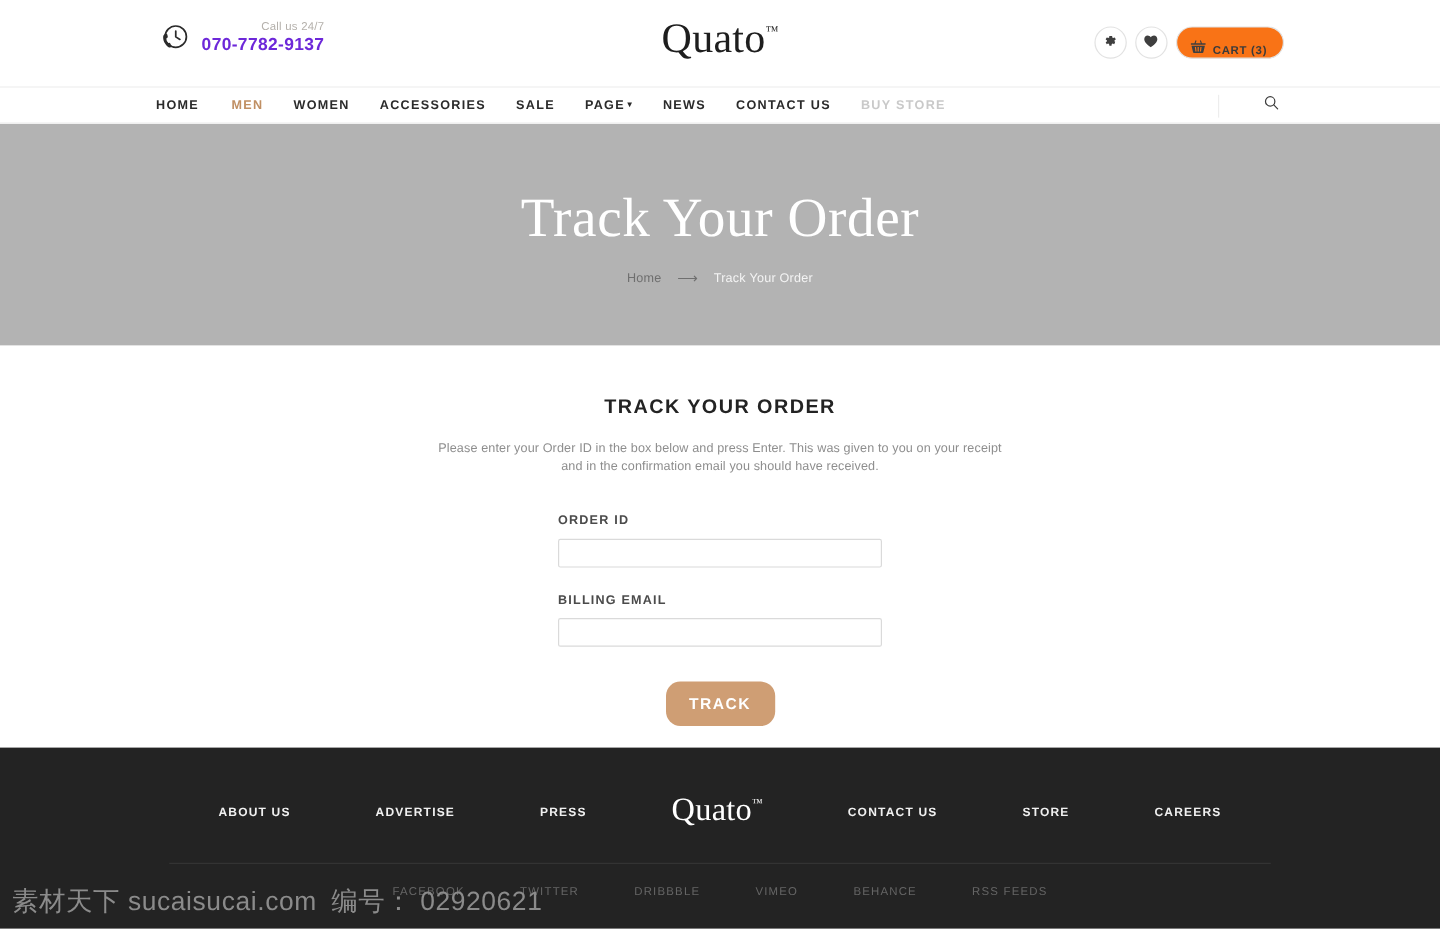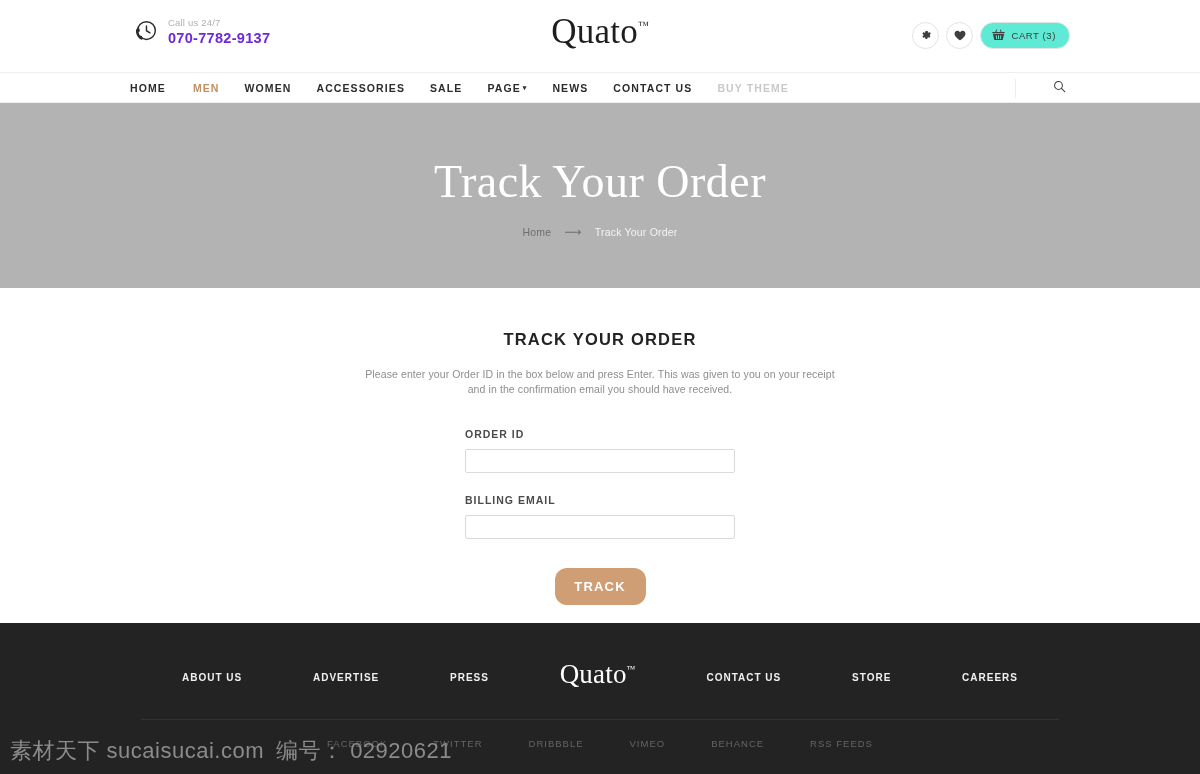--- a/index.html
+++ b/index.html
@@ -21,21 +21,21 @@
   .container { width: 940px; margin: 0 auto; position: relative; height: 100%; }
 
   .callus {
     position: absolute; left: 2px; top: 18px;
     display: flex; align-items: center; gap: 9px;
   }
   .clock-phone-icon { width: 27px; height: 27px; display:block; }
   .callus-text { line-height: 1; }
   .callus-label {
     font-size: 9.5px; color: #b4b0ab; letter-spacing: .2px;
-    display:block; margin-bottom: 3px;
+    display:block; margin-bottom: 3px; text-align: right;
   }
   .callus-number {
     font-size: 14.5px; color: #6d28d9; font-weight: 700; letter-spacing: .3px;
     display:block;
   }
 
   .logo {
     position: absolute; left: 50%; top: 12px; transform: translateX(-50%);
     font-family: "Liberation Serif", serif;
     font-size: 35px; color: #1e1e1e; letter-spacing: .2px;
@@ -47,23 +47,23 @@
     position: absolute; right: 0px; top: 22px;
     display: flex; align-items: center; gap: 7px;
   }
   .round-btn {
     width: 27px; height: 27px; border-radius: 50%;
     border: 1px solid #e2e2e2; background: #fff;
     display: flex; align-items: center; justify-content: center;
     color: #4a4a4a;
   }
   .cart-btn {
-    height: 27px; border-radius: 14px; border: 1px solid #e2e2e2; background:#5eead4;
-    display:flex; align-items:center; gap:6px; padding: 0 13px 0 11px;
-    color:#3b3b3b; font-size:9.5px; font-weight:400; letter-spacing:.6px;
+    height: 27px; border-radius: 14px; border: 1px solid #e2e2e2; background:#f97316;
+    display:flex; align-items:flex-end; gap:6px; padding: 0 13px 0 11px;
+    color:#3b3b3b; font-size:9.5px; font-weight:700; letter-spacing:.6px;
   }
 
   
   .navbar {
     height: 31px; border-top: 1px solid #eeeeee; border-bottom: 1px solid #eeeeee;
     background:#fff; position: relative;
   }
   .nav-inner { width: 940px; margin: 0 auto; height:100%; display:flex; align-items:center; position:relative; }
   .nav-list { display:flex; align-items:center; list-style:none; gap: 0; }
   .nav-item {
@@ -229,21 +229,21 @@
     <div class="nav-inner">
       <ul class="nav-list">
         <li class="nav-item"><span>HOME</span></li>
         <li class="nav-item active"><span>MEN</span></li>
         <li class="nav-item"><span>WOMEN</span></li>
         <li class="nav-item"><span>ACCESSORIES</span></li>
         <li class="nav-item"><span>SALE</span></li>
         <li class="nav-item"><span>PAGE</span><span class="caret">▾</span></li>
         <li class="nav-item"><span>NEWS</span></li>
         <li class="nav-item"><span>CONTACT US</span></li>
-        <li class="nav-item muted"><span>BUY THEME</span></li>
+        <li class="nav-item muted"><span>BUY STORE</span></li>
       </ul>
       <div class="nav-divider"></div>
       <div class="search-btn">
         <span>
           <svg width="13" height="13" viewBox="0 0 18 18" fill="none">
             <circle cx="7.6" cy="7.6" r="5.4" stroke="#3a3a3a" stroke-width="1.4"></circle>
             <path d="M11.7 11.7L16.2 16.2" stroke="#3a3a3a" stroke-width="1.4" stroke-linecap="round"></path>
           </svg>
         </span>
       </div>

